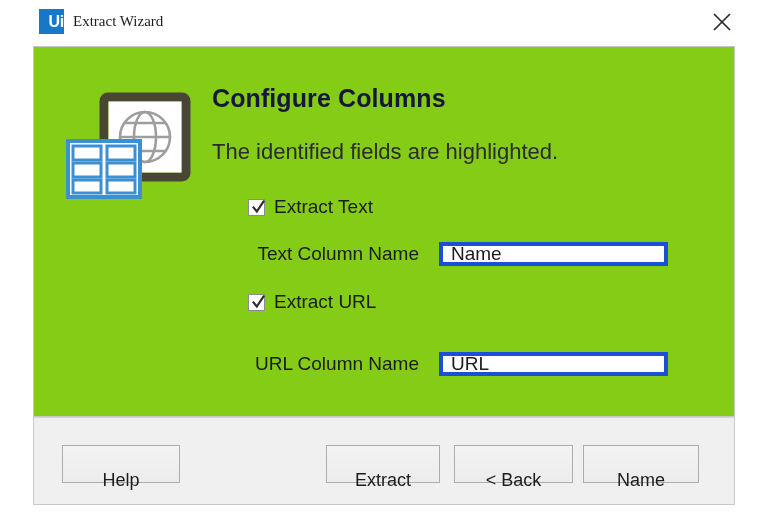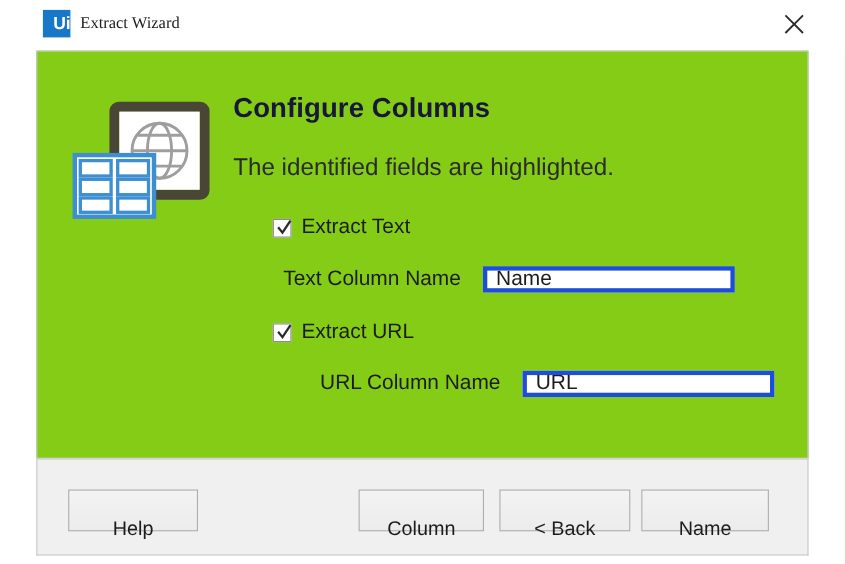--- a/index.html
+++ b/index.html
@@ -152,21 +152,21 @@
   
   .field-row {
     position: absolute;
     left: 150px;
     width: 520px;
     height: 34px;
     display: flex;
     align-items: center;
   }
   .field-row.row-text-name { top: 190px; }
-  .field-row.row-url-name  { top: 285px; justify-content: flex-end; }
+  .field-row.row-url-name  { top: 300px; }
 
   .field-label {
     width: 255px;
     text-align: right;
     padding-right: 20px;
     box-sizing: border-box;
     font-size: 19px;
     color: #1c1c1c;
     font-family: "Liberation Sans", sans-serif;
     white-space: nowrap;
@@ -290,18 +290,18 @@
 
     <div class="field-row row-url-name">
       <span class="field-label">URL Column Name</span>
       <input class="field-input" type="text" value="URL" style="">
     </div>
 
   </div>
 
   <div class="footer">
     <button class="btn btn-help">Help</button>
-    <button class="btn btn-cancel">Column</button>
+    <button class="btn btn-cancel">Extract</button>
     <button class="btn btn-back">&lt; Back</button>
     <button class="btn btn-next">Name</button>
   </div>
 
 </div>
 
 </body></html>

